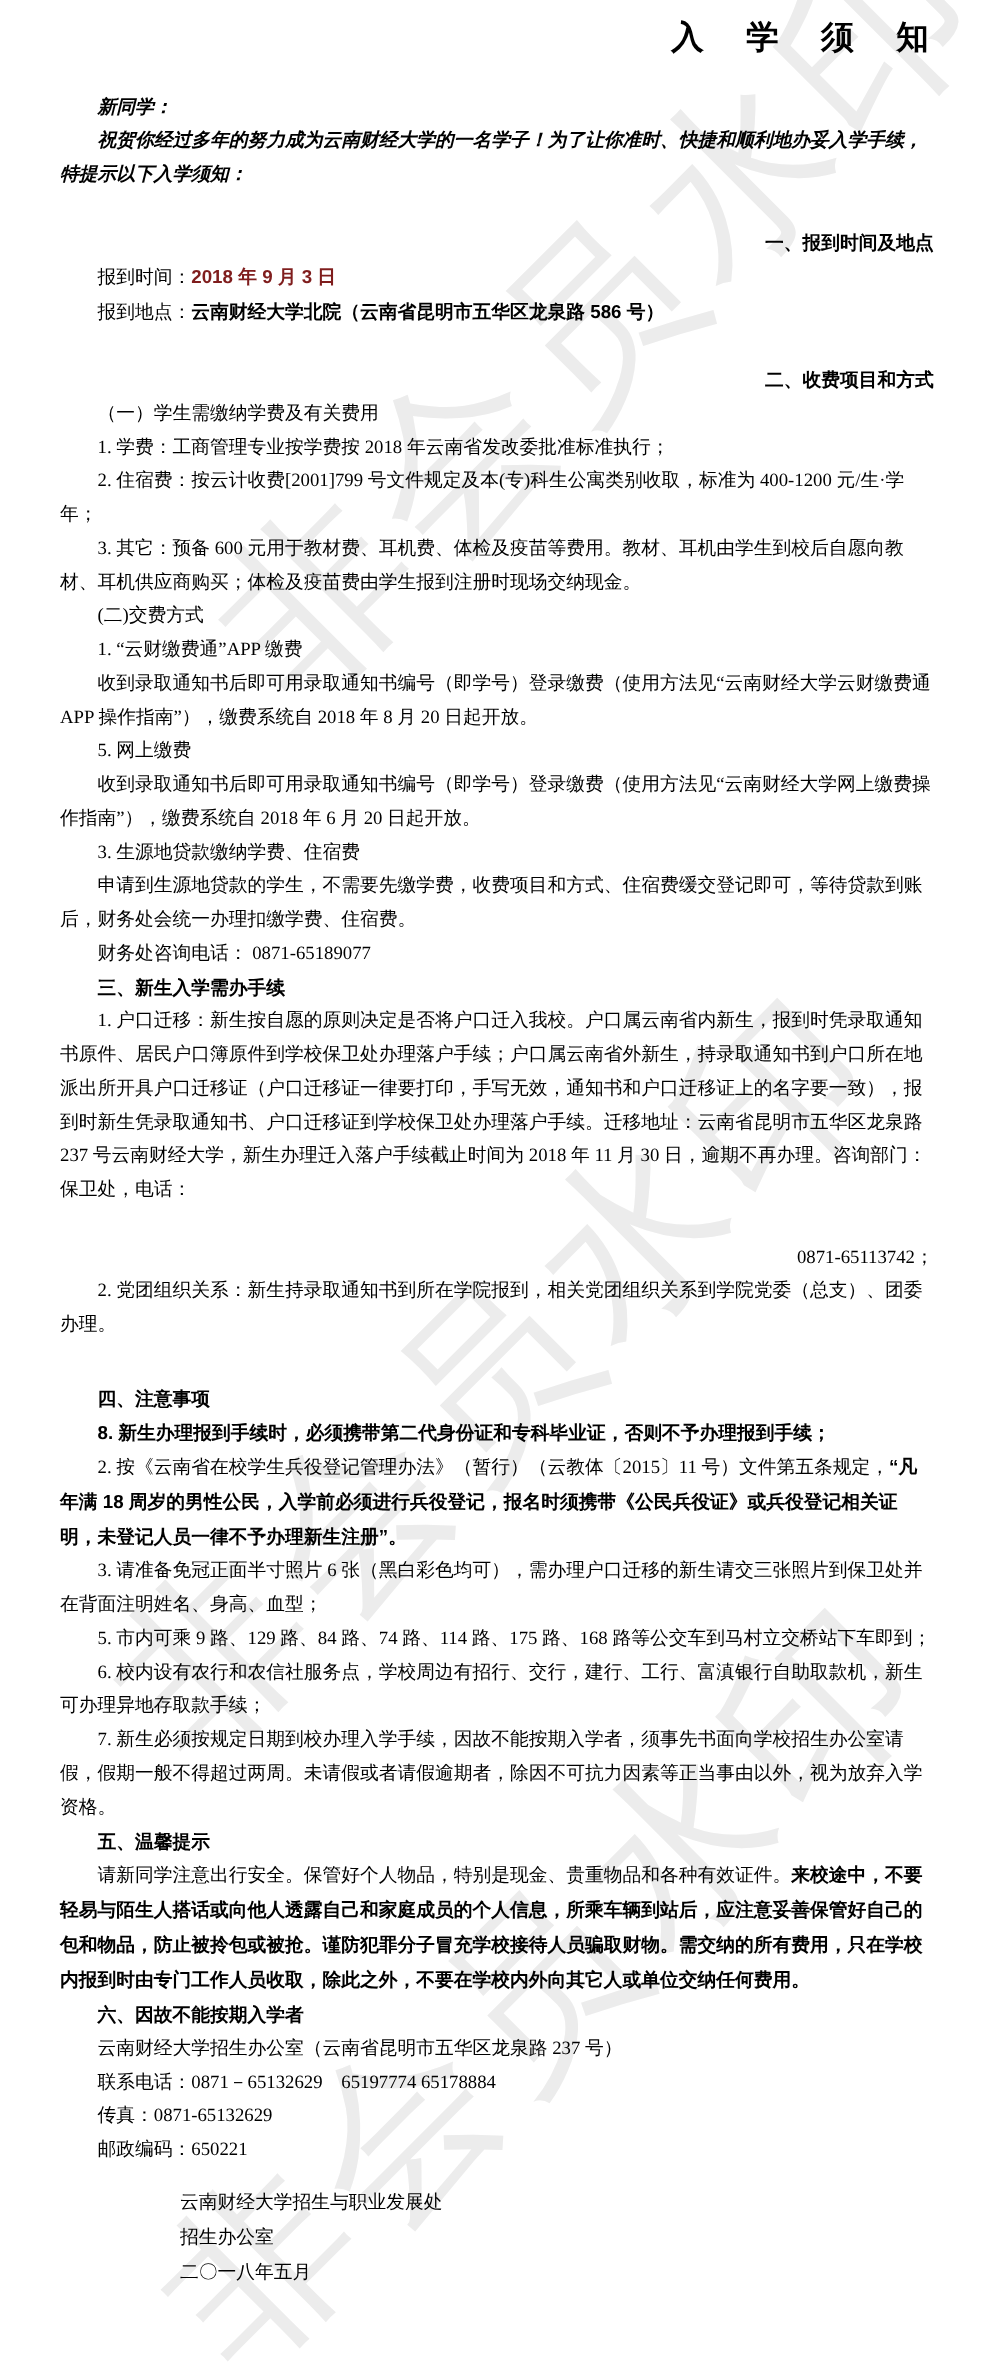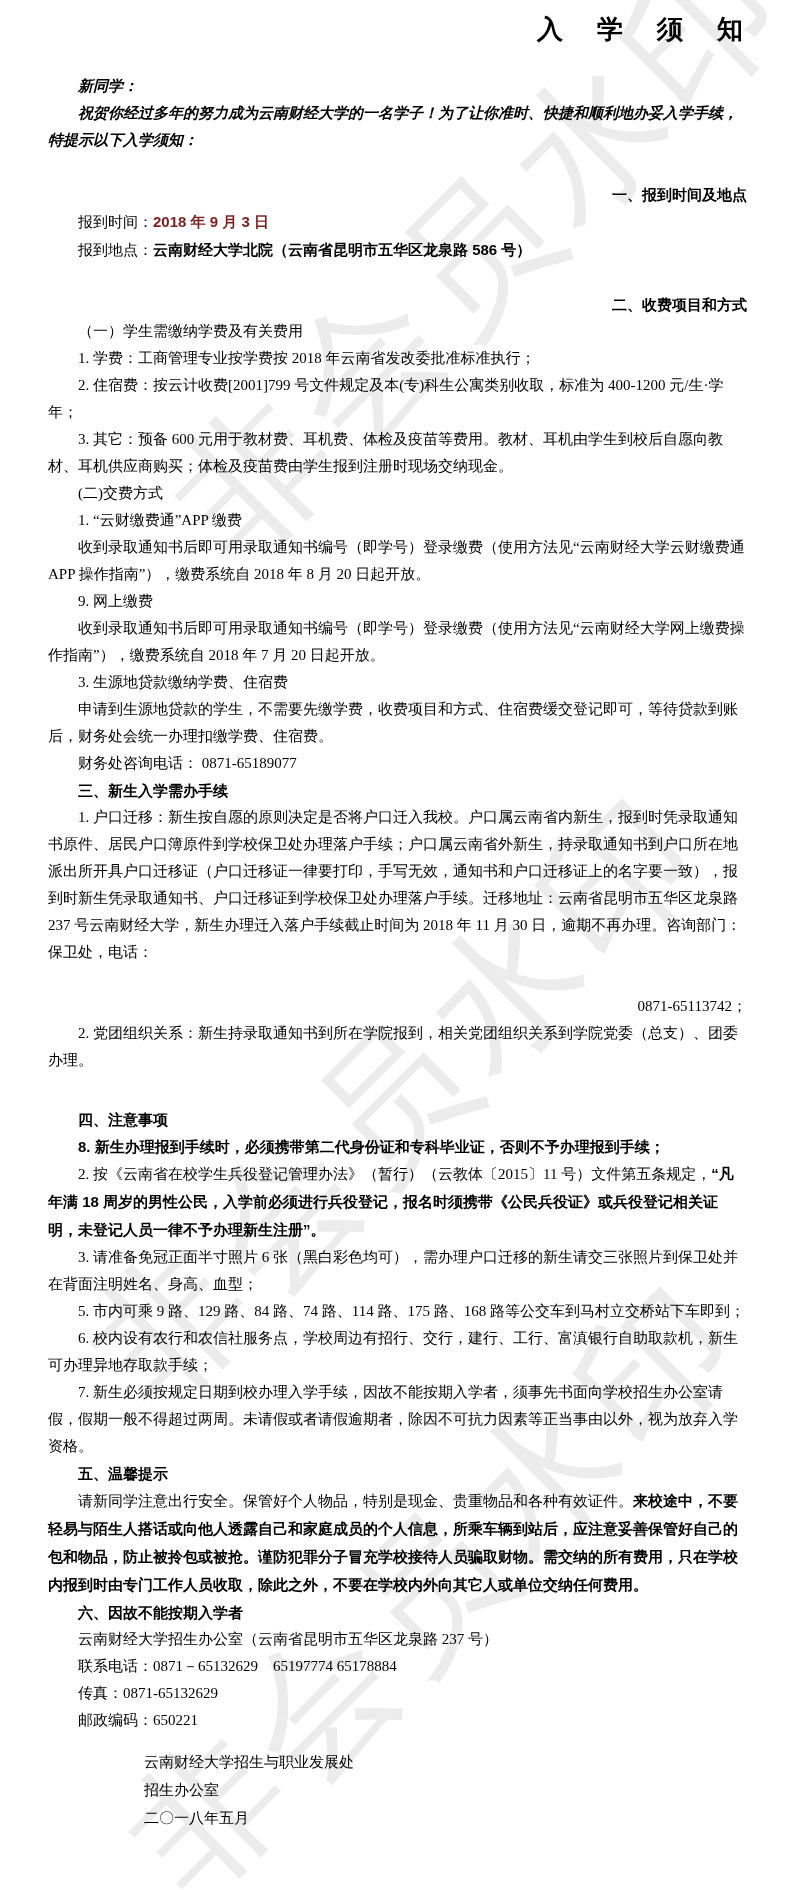--- a/index.html
+++ b/index.html
@@ -67,22 +67,22 @@
     <p class="indent"><span>报到地点：</span><span class="h">云南财经大学北院（云南省昆明市五华区龙泉路 586 号）</span></p>
 
     <p class="h indent gap">二、收费项目和方式</p>
     <p class="indent">（一）学生需缴纳学费及有关费用</p>
     <p class="indent">1. 学费：工商管理专业按学费按 2018 年云南省发改委批准标准执行；</p>
     <p class="indent">2. 住宿费：按云计收费[2001]799 号文件规定及本(专)科生公寓类别收取，标准为 400-1200 元/生·学年；</p>
     <p class="indent">3. 其它：预备 600 元用于教材费、耳机费、体检及疫苗等费用。教材、耳机由学生到校后自愿向教材、耳机供应商购买；体检及疫苗费由学生报到注册时现场交纳现金。</p>
     <p class="indent">(二)交费方式</p>
     <p class="indent">1. “云财缴费通”APP 缴费</p>
     <p class="indent">收到录取通知书后即可用录取通知书编号（即学号）登录缴费（使用方法见“云南财经大学云财缴费通 APP 操作指南”），缴费系统自 2018 年 8 月 20 日起开放。</p>
-    <p class="indent">9. 网上缴费</p>
-    <p class="indent">收到录取通知书后即可用录取通知书编号（即学号）登录缴费（使用方法见“云南财经大学网上缴费操作指南”），缴费系统自 2018 年 7 月 20 日起开放。</p>
+    <p class="indent">5. 网上缴费</p>
+    <p class="indent">收到录取通知书后即可用录取通知书编号（即学号）登录缴费（使用方法见“云南财经大学网上缴费操作指南”），缴费系统自 2018 年 6 月 20 日起开放。</p>
     <p class="indent">3. 生源地贷款缴纳学费、住宿费</p>
     <p class="indent">申请到生源地贷款的学生，不需要先缴学费，收费项目和方式、住宿费缓交登记即可，等待贷款到账后，财务处会统一办理扣缴学费、住宿费。</p>
     <p class="indent">财务处咨询电话： 0871-65189077</p>
 
     <p class="h indent">三、新生入学需办手续</p>
     <p class="indent">1. 户口迁移：新生按自愿的原则决定是否将户口迁入我校。户口属云南省内新生，报到时凭录取通知书原件、居民户口簿原件到学校保卫处办理落户手续；户口属云南省外新生，持录取通知书到户口所在地派出所开具户口迁移证（户口迁移证一律要打印，手写无效，通知书和户口迁移证上的名字要一致），报到时新生凭录取通知书、户口迁移证到学校保卫处办理落户手续。迁移地址：云南省昆明市五华区龙泉路 237 号云南财经大学，新生办理迁入落户手续截止时间为 2018 年 11 月 30 日，逾期不再办理。咨询部门：保卫处，电话：</p>
     <p class="gap">0871-65113742；</p>
     <p class="indent">2. 党团组织关系：新生持录取通知书到所在学院报到，相关党团组织关系到学院党委（总支）、团委办理。</p>
 
     <p class="h indent gap-lg">四、注意事项</p>

